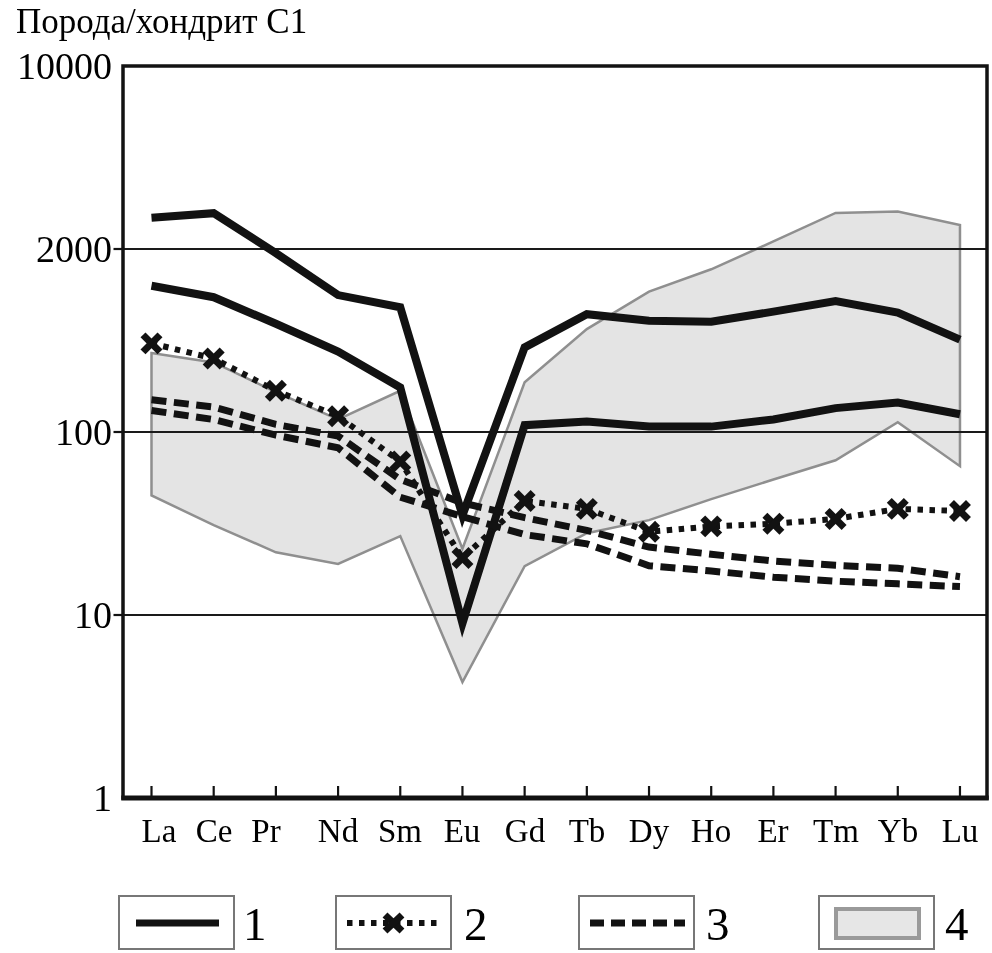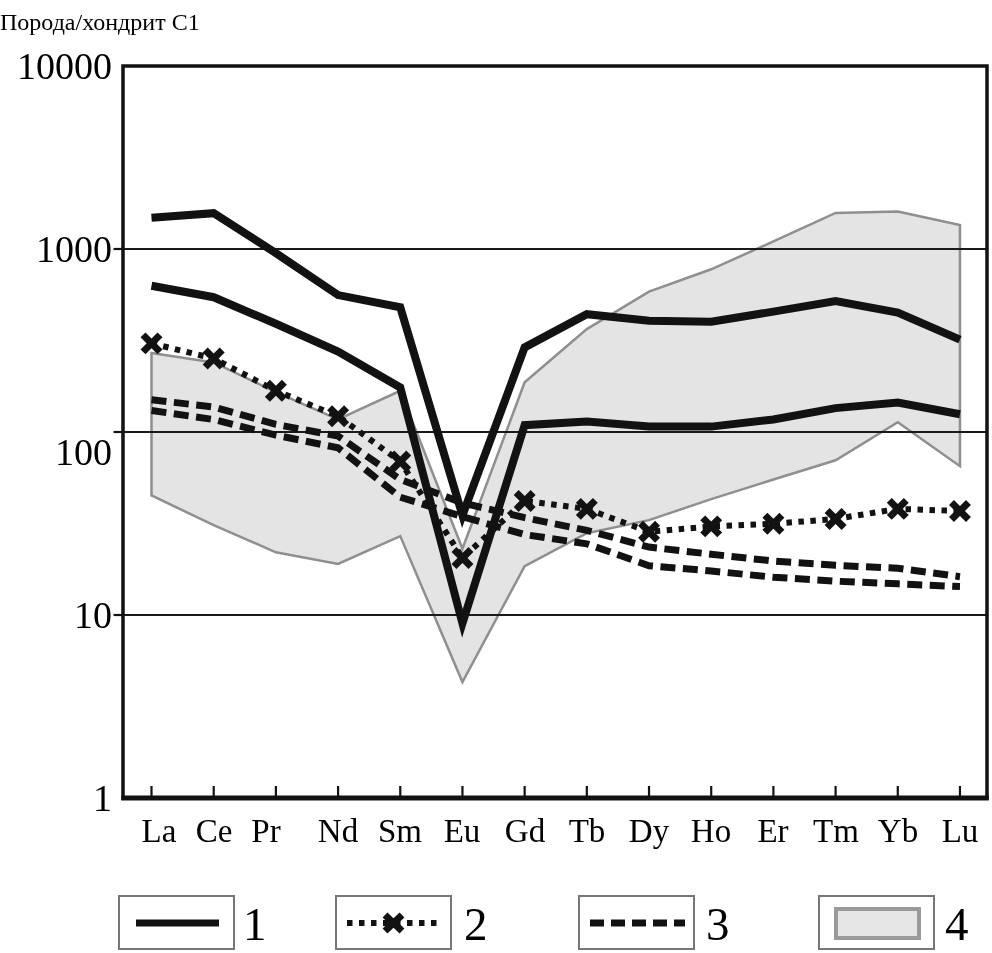--- a/index.html
+++ b/index.html
@@ -3,21 +3,21 @@
 <meta charset="utf-8">
 <style>
   html,body{margin:0;padding:0;}
   body{
     width:992px;height:953px;position:relative;background:#ffffff;
     font-family:"Liberation Serif","DejaVu Serif",serif;color:#000;
     overflow:hidden;
   }
   #chart-svg{position:absolute;left:0;top:0;}
   .title{
-    position:absolute;left:0;top:2px;font-size:24px;line-height:40px;
+    position:absolute;left:16px;top:2px;font-size:35px;line-height:40px;
     white-space:nowrap;
     font-family:Liberation Serif, serif;
   }
   .ylab{
     position:absolute;left:0;width:112px;text-align:right;
     font-size:38px;line-height:36px;
   }
   .xlab{
     position:absolute;top:812px;width:70px;text-align:center;
     font-size:33px;line-height:38px;
@@ -131,22 +131,22 @@
       <line x1="113.5" y1="432.0" x2="123" y2="432.0" stroke="#121212" stroke-width="2.2"></line>
       <line x1="113.5" y1="615.0" x2="123" y2="615.0" stroke="#121212" stroke-width="2.2"></line>
       <line x1="121.25" y1="798" x2="988.75" y2="798" stroke="#121212" stroke-width="5"></line>
     </g>
   <rect id="plot-border" fill="none" x="123" y="66" width="864" height="732" stroke="#121212" stroke-width="3.5"></rect>
 </svg>
 
 <div class="title">Порода/хондрит С1</div>
 
 <div class="ylab" style="top:48px">10000</div>
-<div class="ylab" style="top:231px">1000</div>
-<div class="ylab" style="top:434px">100</div>
+<div class="ylab" style="top:231px">2000</div>
+<div class="ylab" style="top:414px">100</div>
 <div class="ylab" style="top:597px">10</div>
 <div class="ylab" style="top:780px">1</div>
 
 <div class="xlab" style="left:124px">La</div>
 <div class="xlab" style="left:179px">Ce</div>
 <div class="xlab" style="left:231px">Pr</div>
 <div class="xlab" style="left:303px">Nd</div>
 <div class="xlab" style="left:365px">Sm</div>
 <div class="xlab" style="left:427px">Eu</div>
 <div class="xlab" style="left:490px">Gd</div>

